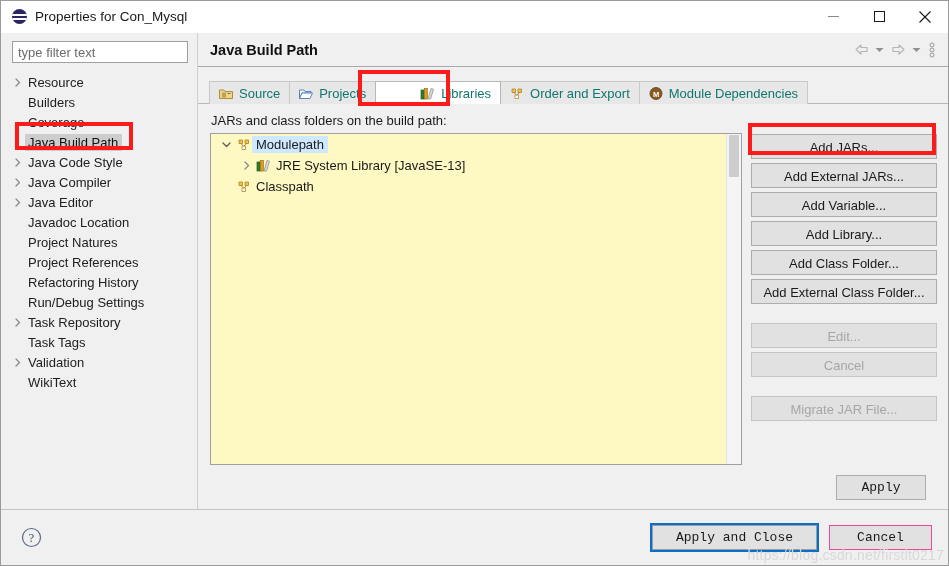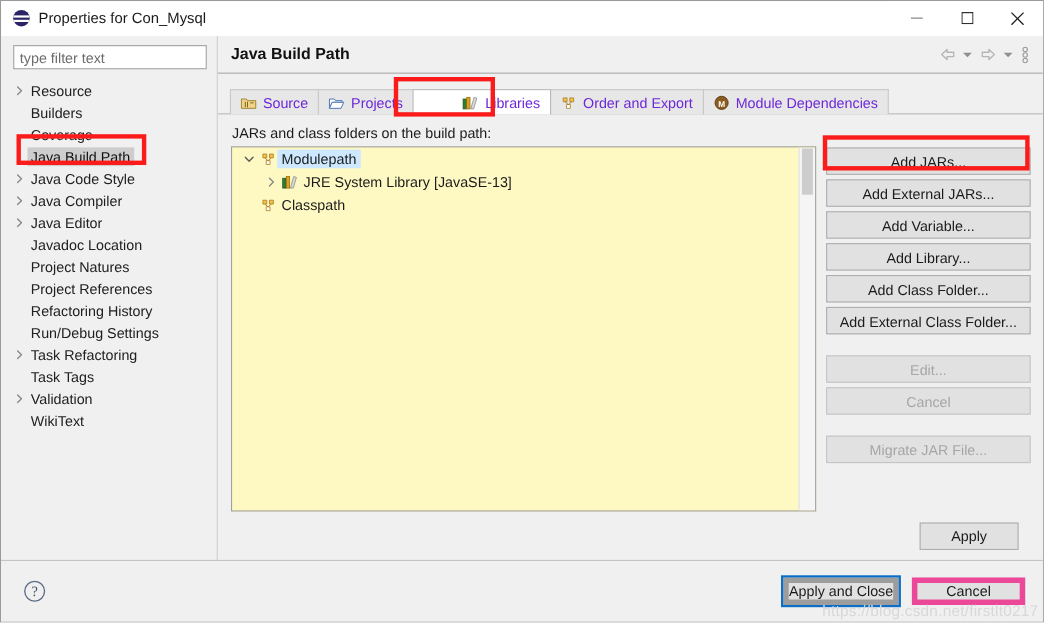--- a/index.html
+++ b/index.html
@@ -196,21 +196,21 @@
     height: 28px;
     position: relative;
   }
   .tab {
     display: flex;
     align-items: center;
     gap: 5px;
     height: 23px;
     padding: 0 9px 0 8px;
     font-size: 13px;
-    color: #6d28d9;
+    color: #0f766e;
     background: #e7e7e7;
     border: 1px solid #c8c8c8;
     border-bottom: none;
     box-sizing: border-box;
     white-space: nowrap;
     position: relative;
   }
   .tab.active {
     background: #ffffff;
     border-color: #b8b8b8;
@@ -321,21 +321,21 @@
     height: 44px;
     display: flex;
     align-items: center;
     justify-content: flex-end;
     padding: 0 11px 0 0;
   }
   #apply-btn {
     width: 90px; height: 25px;
     background: #e1e1e1;
     border: 1px solid #adadad;
-    font-family: Liberation Sans, sans-serif;
+    font-family: Liberation Mono, monospace;
     font-size: 13px;
     color: #1a1a1a;
     box-sizing: border-box;
   }
 
   
   #footer {
     flex: 0 0 auto;
     height: 55px;
     border-top: 1px solid #c4c4c4;
@@ -353,25 +353,25 @@
   #footer-spacer { flex: 1 1 auto; }
   #footer-buttons {
     display: flex;
     gap: 12px;
     align-items: center;
   }
   .foot-btn {
     height: 25px;
     min-width: 103px;
     background: #e1e1e1;
-    border: 5px solid #ec4899;
-    font-family: Liberation Sans, sans-serif;
+    border: 1px solid #ec4899;
+    font-family: Liberation Mono, monospace;
     font-size: 13px;
     color: #1a1a1a;
-    padding: 0 0;
+    padding: 0 23px;
     box-sizing: border-box;
   }
   .foot-btn.focused {
     outline: 2px solid #0b6ec9;
     outline-offset: 0px;
     border-color: #9d9d9d;
   }
 
   
   .annot {
@@ -497,21 +497,21 @@
           <div class="tree-row">
             <span class="twisty"></span>
             <span class="tree-label">Run/Debug Settings</span>
           </div>
           <div class="tree-row">
             <span class="twisty">
               <svg width="9" height="9" viewBox="0 0 9 9">
                 <path d="M3 1 L6.5 4.5 L3 8" fill="none" stroke="#8a8a8a" stroke-width="1.3" stroke-linecap="round" stroke-linejoin="round"></path>
               </svg>
             </span>
-            <span class="tree-label">Task Refactoring</span>
+            <span class="tree-label">Task Repository</span>
           </div>
           <div class="tree-row">
             <span class="twisty"></span>
             <span class="tree-label">Task Tags</span>
           </div>
           <div class="tree-row">
             <span class="twisty">
               <svg width="9" height="9" viewBox="0 0 9 9">
                 <path d="M3 1 L6.5 4.5 L3 8" fill="none" stroke="#8a8a8a" stroke-width="1.3" stroke-linecap="round" stroke-linejoin="round"></path>
               </svg>

